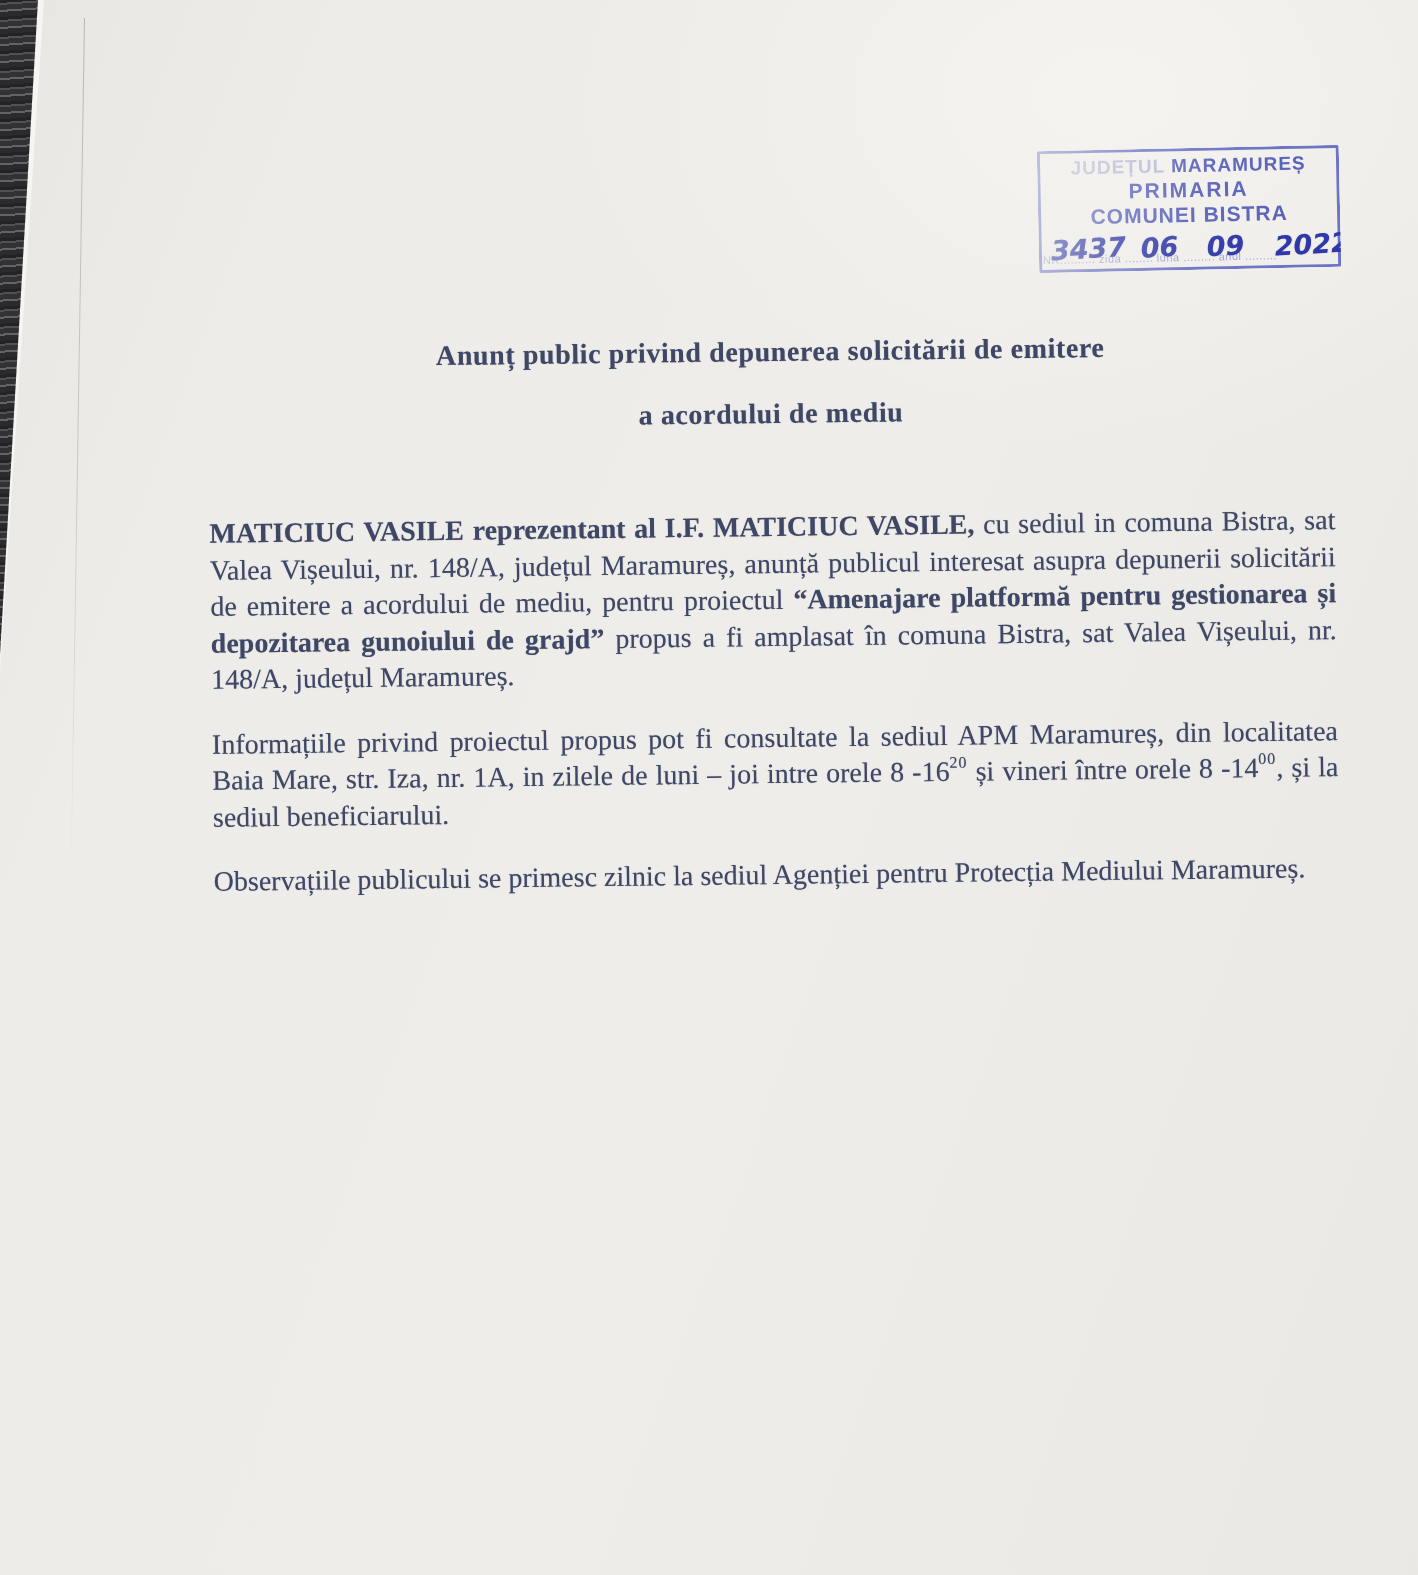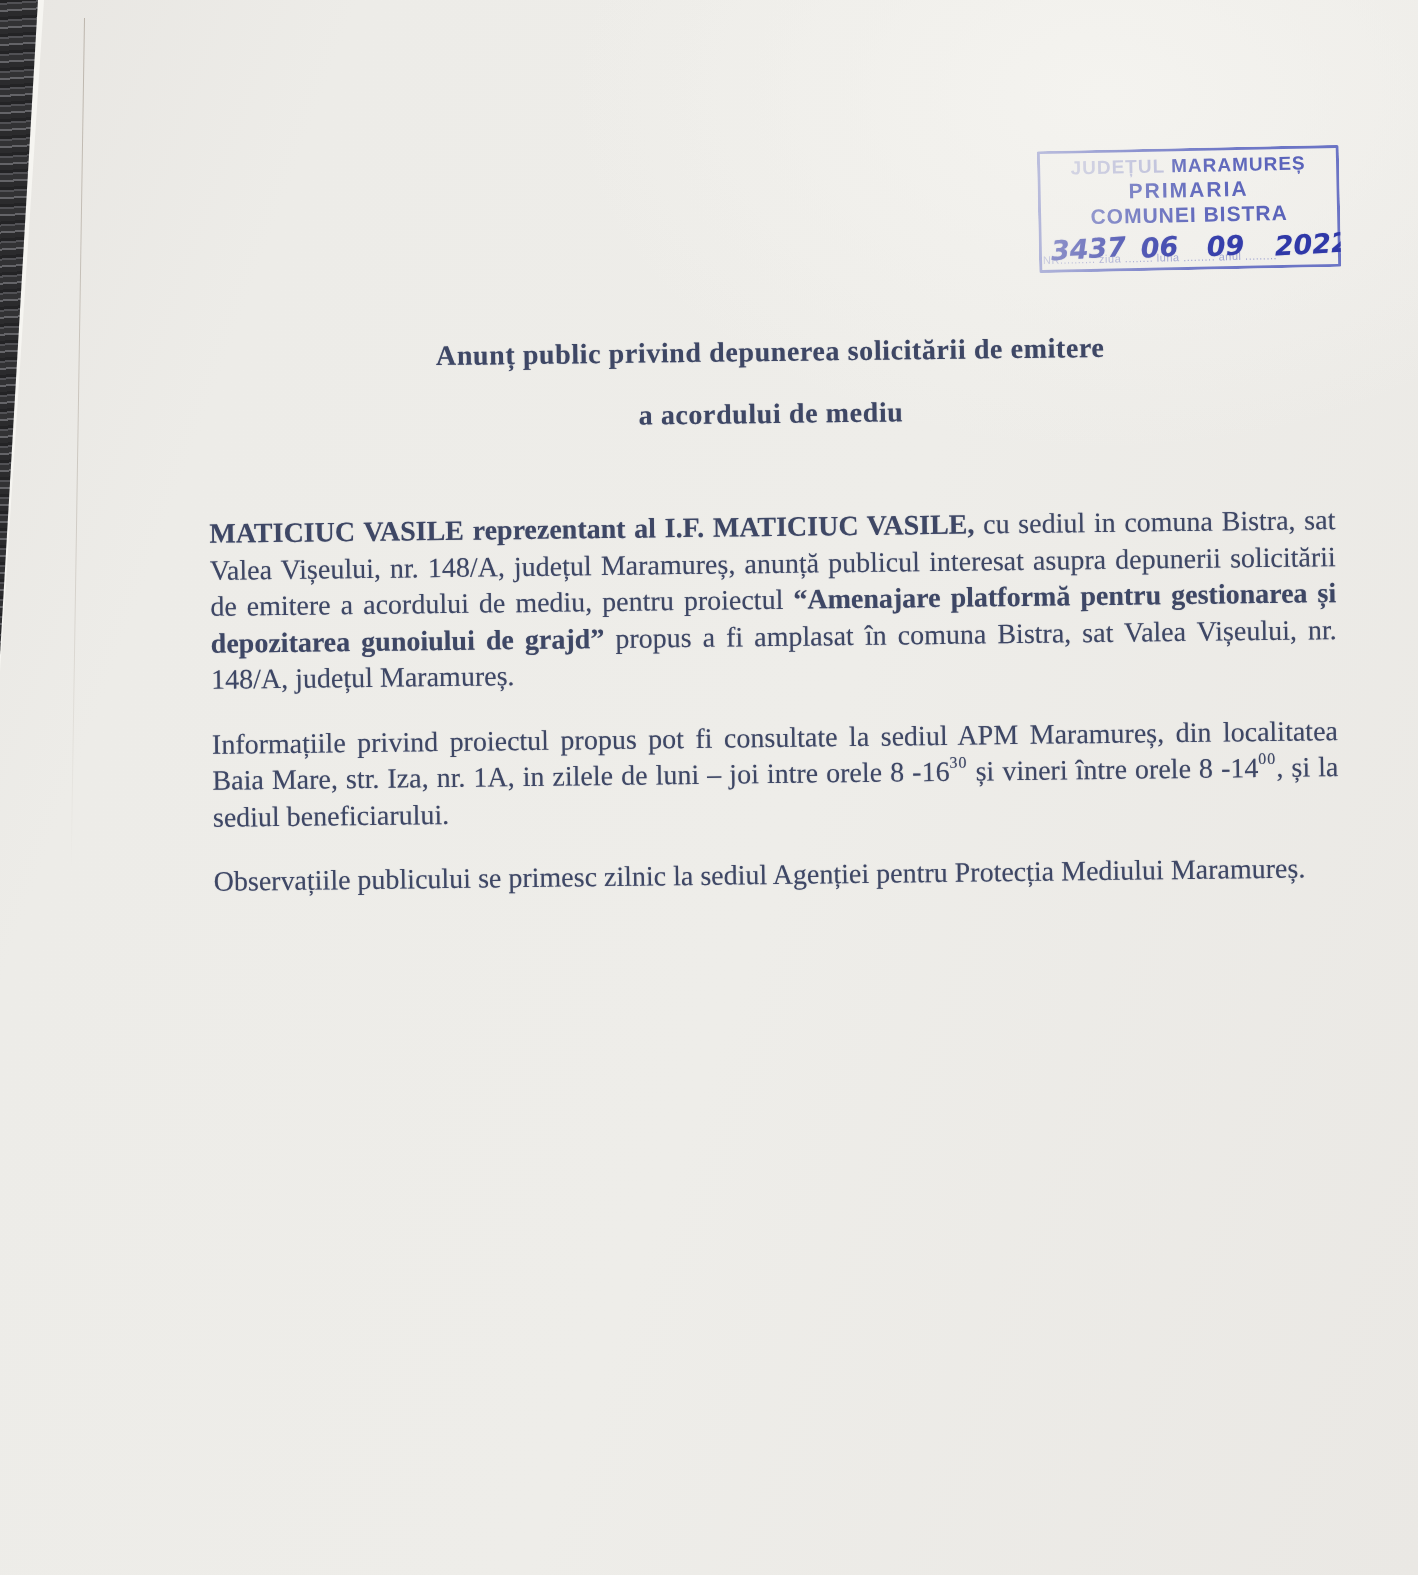--- a/index.html
+++ b/index.html
@@ -124,18 +124,18 @@
   </div>
 
   <div class="content ink">
     <div class="doc-title">
       <span class="t1">Anunț public privind depunerea solicitării de emitere</span>
       <span class="t2">a acordului de mediu</span>
     </div>
 
     <p class="para p1"><span class="b">MATICIUC VASILE reprezentant al I.F. MATICIUC VASILE,</span><span> cu sediul in comuna Bistra, sat Valea Vișeului, nr. 148/A, județul Maramureș, anunță publicul interesat asupra depunerii solicitării de emitere a acordului de mediu, pentru proiectul </span><span class="b">“Amenajare platformă pentru gestionarea și depozitarea gunoiului de grajd”</span><span> propus a fi amplasat în comuna Bistra, sat Valea Vișeului, nr. 148/A, județul Maramureș.</span></p>
 
-    <p class="para p2"><span>Informațiile privind proiectul propus pot fi consultate la sediul APM Maramureș, din localitatea Baia Mare, str. Iza, nr. 1A, in zilele de luni – joi intre orele 8 -16</span><sup class="hrs">30</sup><span> și vineri între orele 8 -14</span><sup class="hrs">00</sup><span>, și la sediul beneficiarului.</span></p>
+    <p class="para p2"><span>Informațiile privind proiectul propus pot fi consultate la sediul APM Maramureș, din localitatea Baia Mare, str. Iza, nr. 1A, in zilele de luni – joi intre orele 8 -16</span><sup class="hrs">20</sup><span> și vineri între orele 8 -14</span><sup class="hrs">00</sup><span>, și la sediul beneficiarului.</span></p>
 
     <p class="para p3">Observațiile publicului se primesc zilnic la sediul Agenției pentru Protecția Mediului Maramureș.</p>
   </div>
 
 </div>
 
 </body></html>

